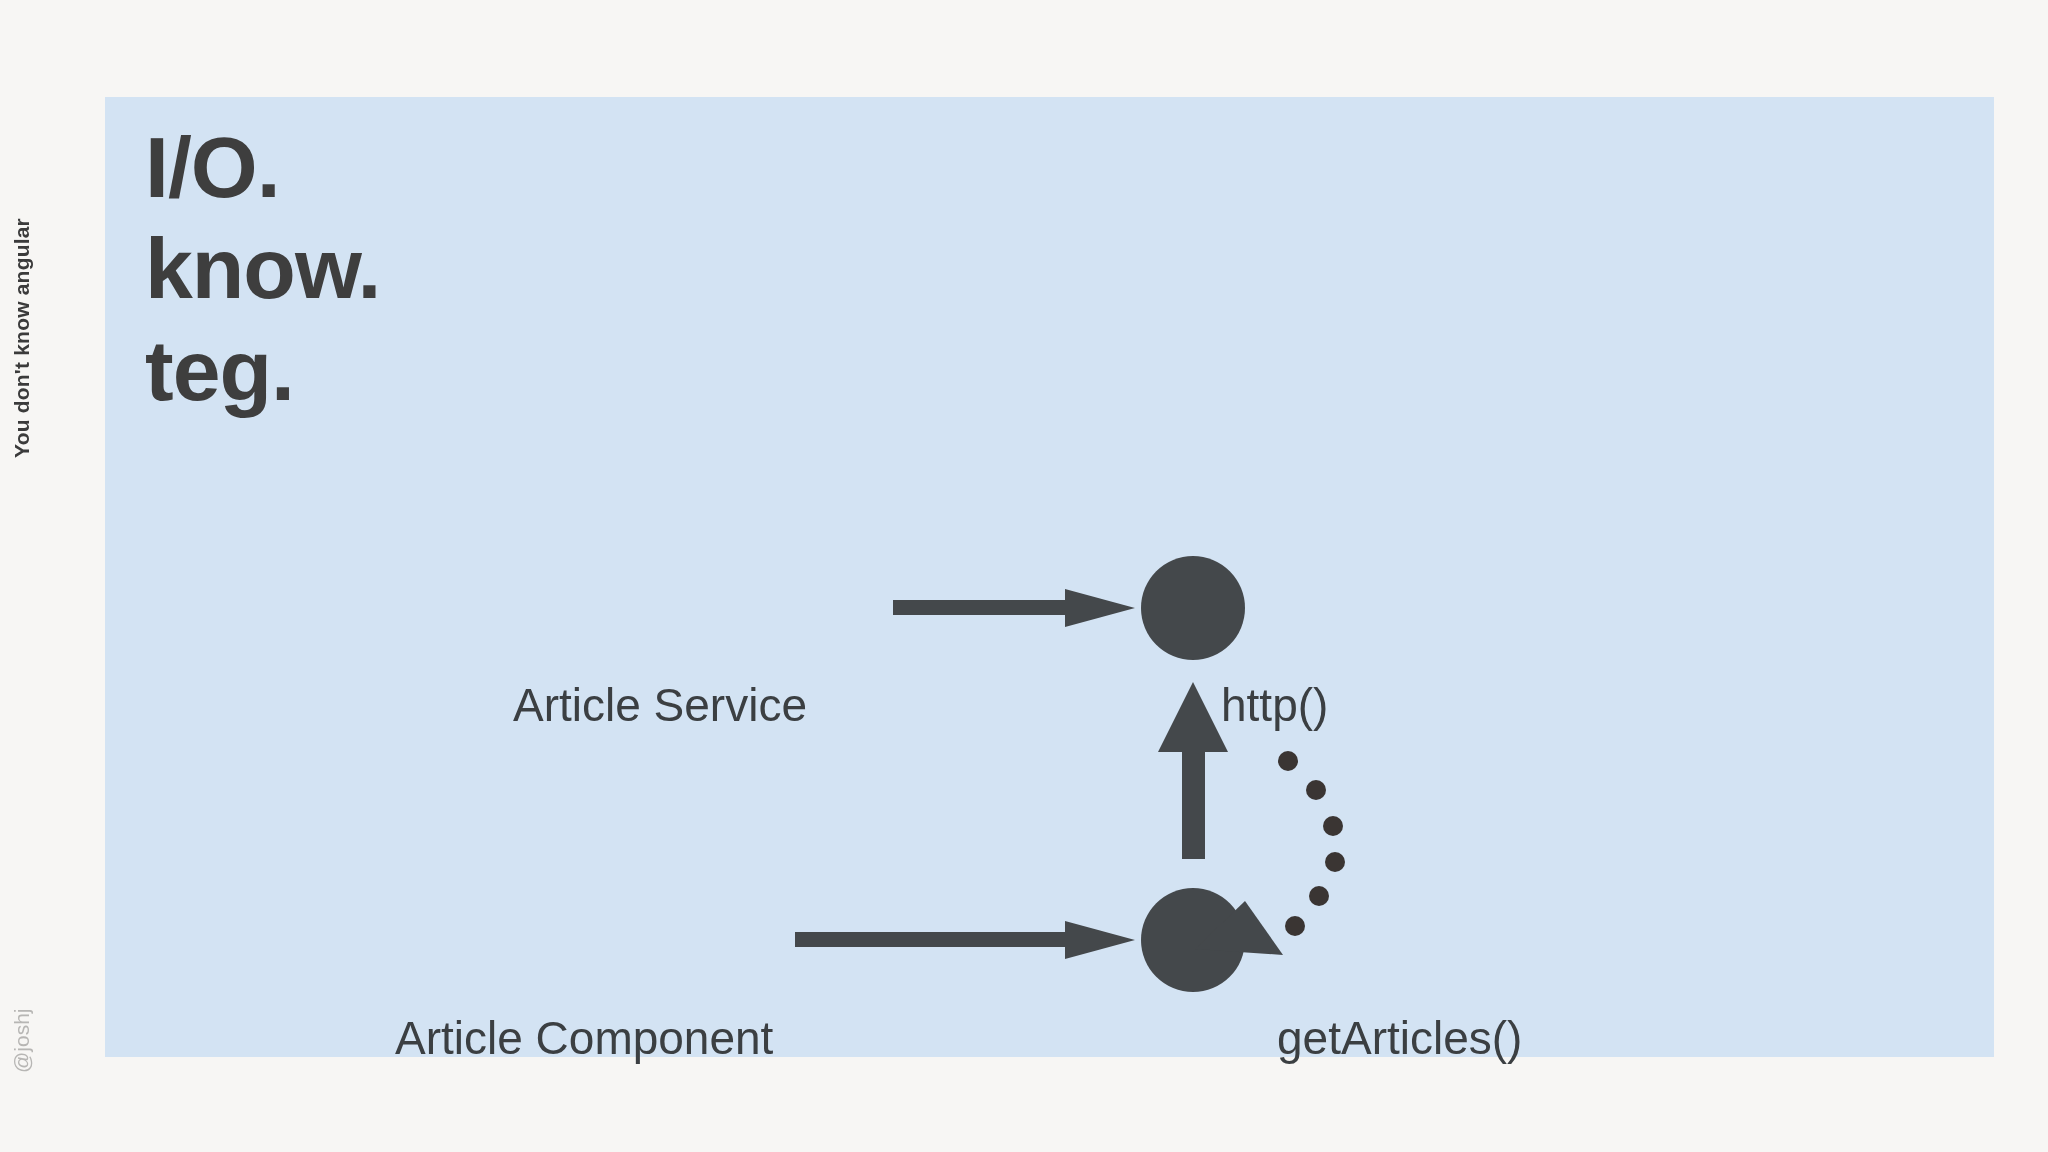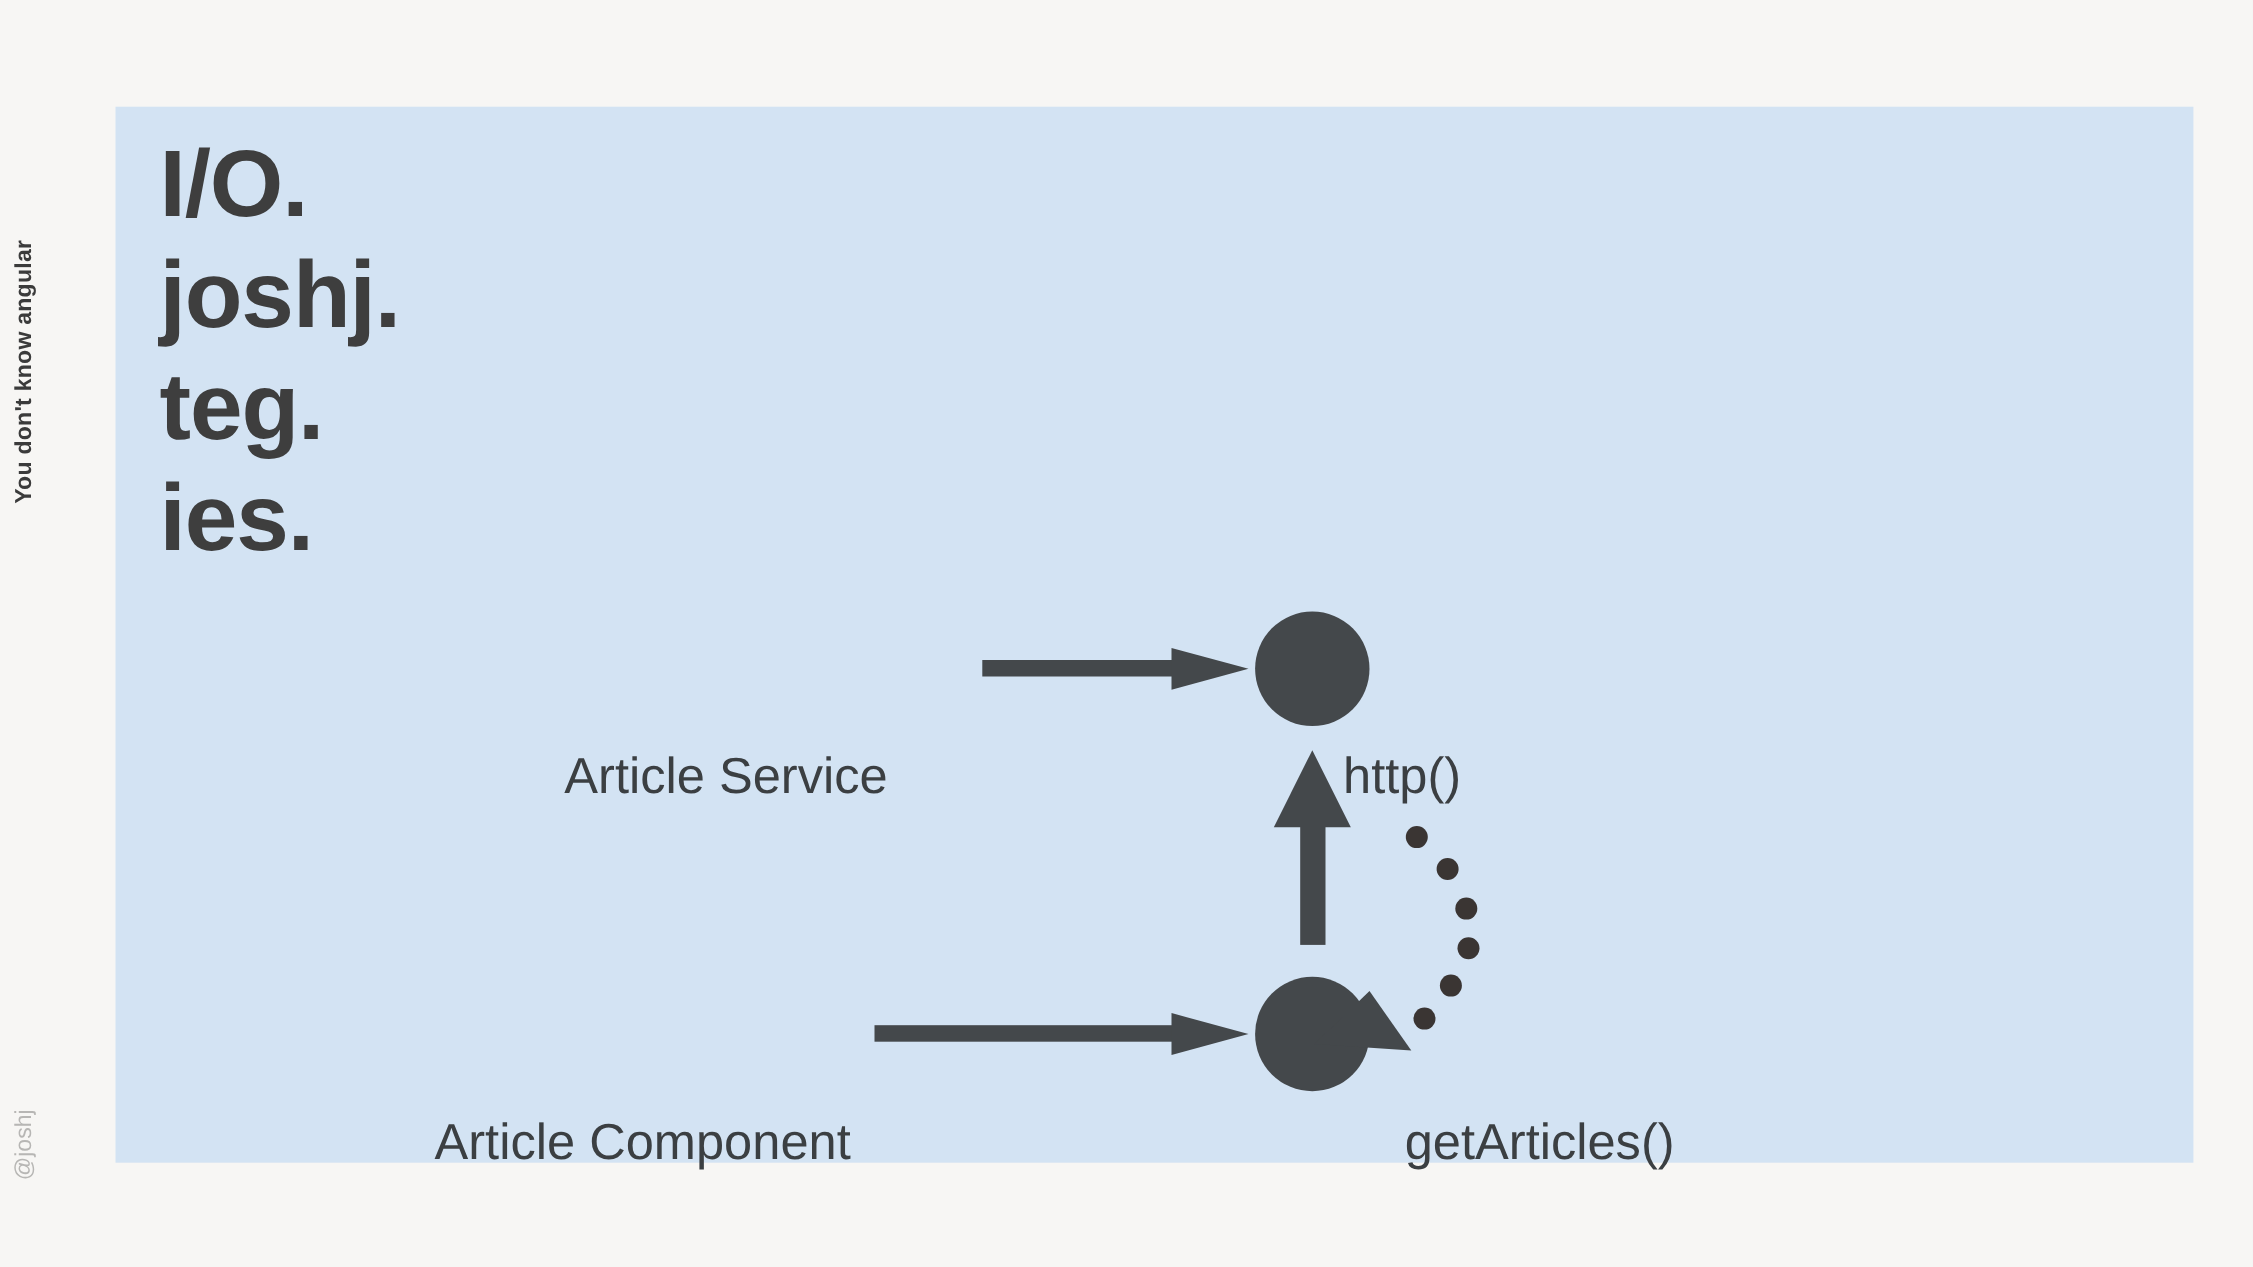--- a/index.html
+++ b/index.html
@@ -96,23 +96,22 @@
 </head>
 <body>
 
 <div class="rail-deck-title">You don't know angular</div>
 <div class="rail-handle">@joshj</div>
 
 <div class="slide">
 
   <div class="headline">
     <span>I/O.</span>
-    <span>joshj.</span>
+    <span>know.</span>
     <span>teg.</span>
-    <span>ies.</span>
   </div>
 
   <div class="diagram">
 
     <svg width="1865" height="960" viewBox="0 0 1865 960" style="position:absolute;left:0;top:0;">
 
       <circle cx="1088" cy="511" r="52" fill="#44484b"></circle>
 
       <circle cx="1088" cy="843" r="52" fill="#44484b"></circle>
 

